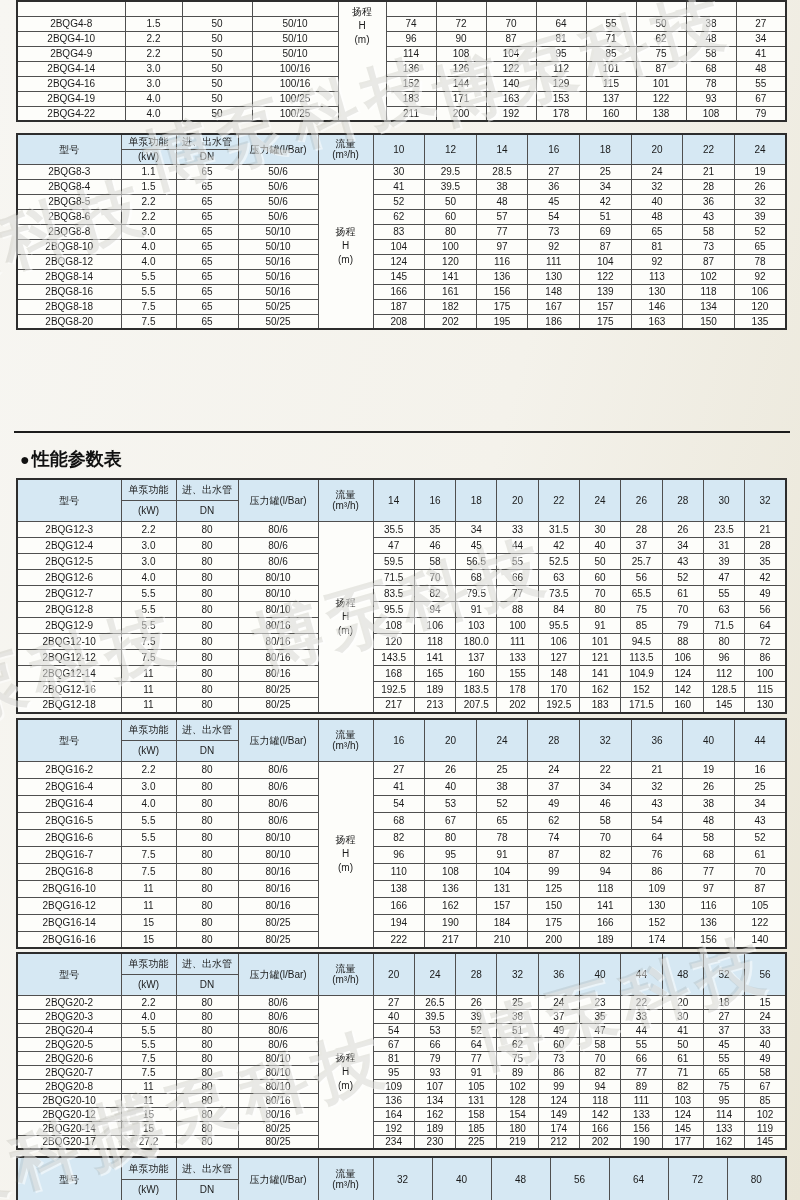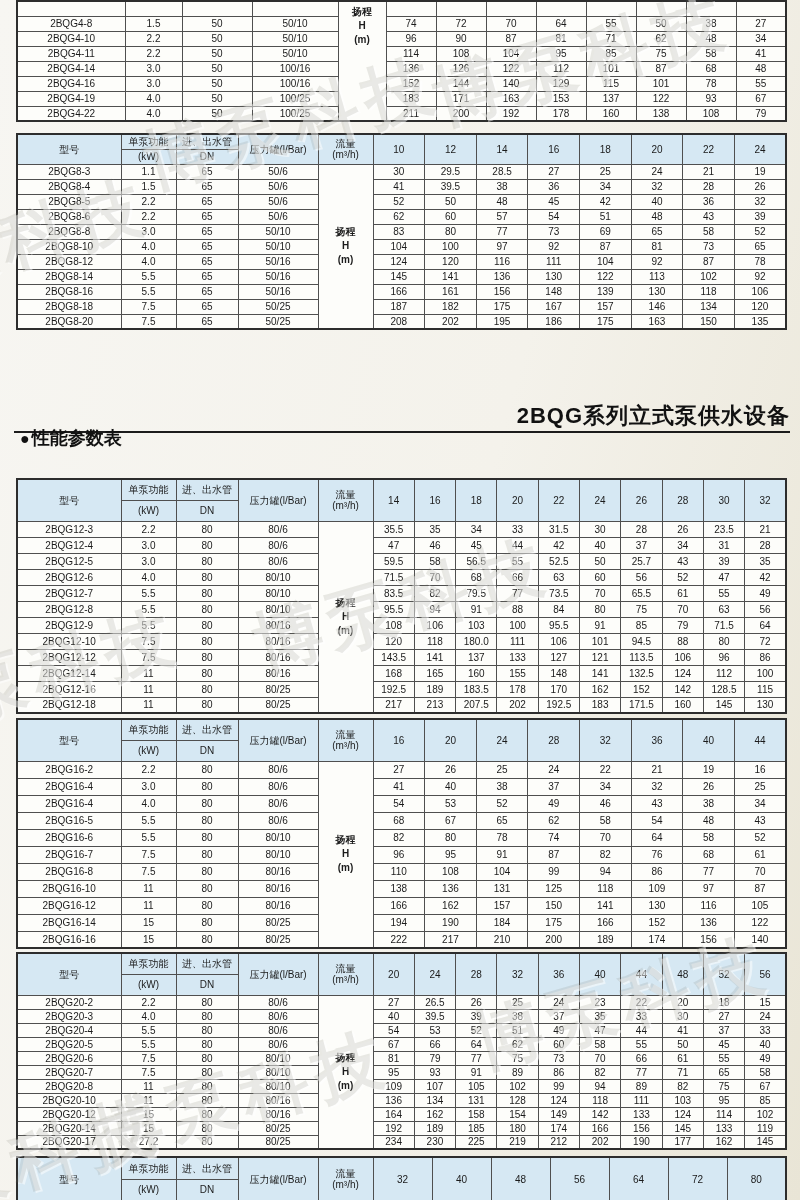--- a/index.html
+++ b/index.html
@@ -11,39 +11,39 @@
   }
   .page{position:absolute;inset:0;overflow:hidden;}
   .tblwrap{position:absolute;left:16px;z-index:1;}
   table{border-collapse:collapse;table-layout:fixed;width:771px;background:#fdfdfa;border:2px solid #2d2d2d;}
   th,td{
     border:1px solid #4f4f4f;text-align:center;vertical-align:middle;padding:0;
     font-size:10px;line-height:1.1;font-weight:normal;color:#1b1b1b;
     overflow:hidden;white-space:nowrap;
   }
   th.hd{background:#d6e8f3;}
-  td.headcell{line-height:1.4;background:#fdfdfa;font-weight:bold;}
+  td.headcell{line-height:1.4;background:#fdfdfa;}
   .t1 td.headcell{vertical-align:top;padding-top:3px;}
   tr.sliver{height:7px;}
   tr.sliver td{border-top:0;}
   
   .t1 tbody tr{height:15px;}
   .t2 thead tr{height:15px;} .t2 tbody tr{height:15px;}
   .t3 thead tr{height:21px;} .t3 tbody tr{height:16px;}
   .t4 thead tr{height:21px;} .t4 tbody tr{height:17px;}
   .t5 thead tr{height:21px;} .t5 tbody tr{height:14px;}
   .t6 thead tr{height:22px;}
   .pos-t1{top:0;} .pos-t2{top:133px;} .pos-t3{top:478px;}
   .pos-t4{top:718px;} .pos-t5{top:952px;} .pos-t6{top:1156px;}
   .title{
     position:absolute;top:401px;right:10px;z-index:2;
     font-size:22px;font-weight:bold;letter-spacing:1px;color:#111;
   }
   .rule{position:absolute;top:431px;left:14px;width:776px;height:2px;background:#1c1c1c;z-index:2;}
-  .section{position:absolute;top:426px;left:20px;z-index:2;font-size:18px;font-weight:bold;color:#111;}
+  .section{position:absolute;top:447px;left:20px;z-index:2;font-size:18px;font-weight:bold;color:#111;}
   .section .bullet{font-size:16px;margin-right:2px;}
   .wm{
     position:absolute;z-index:5;pointer-events:none;white-space:nowrap;
     font-size:68px;font-weight:bold;letter-spacing:8px;
     color:rgba(125,122,110,0.16);
     text-shadow:2px 2px 0 rgba(255,255,255,0.5);
     transform:rotate(-16deg);
   }
 </style>
 </head>
@@ -106,21 +106,21 @@
             <td>96</td>
             <td>90</td>
             <td>87</td>
             <td>81</td>
             <td>71</td>
             <td>62</td>
             <td>48</td>
             <td>34</td>
           </tr>
           <tr>
-            <td>2BQG4-11</td>
+            <td>2BQG4-9</td>
             <td>2.2</td>
             <td>50</td>
             <td>50/10</td>
             <td>114</td>
             <td>108</td>
             <td>104</td>
             <td>95</td>
             <td>85</td>
             <td>75</td>
             <td>58</td>
@@ -377,21 +377,20 @@
             <td>186</td>
             <td>175</td>
             <td>163</td>
             <td>150</td>
             <td>135</td>
           </tr>
         </tbody>
       </table>
     </div>
 
-  <div class="title">2BQG系列立式泵供水设备</div>
   <div class="rule"></div>
   <div class="section">
     <span class="bullet">●</span><span>性能参数表</span>
   </div>
 
   <div class="tblwrap pos-t3">
       <table class="t3">
         <colgroup>
           <col style="width: 104px;">
           <col style="width: 55px;">
@@ -582,21 +581,21 @@
             <td>2BQG12-14</td>
             <td>11</td>
             <td>80</td>
             <td>80/16</td>
             <td>168</td>
             <td>165</td>
             <td>160</td>
             <td>155</td>
             <td>148</td>
             <td>141</td>
-            <td>132.5</td>
+            <td>104.9</td>
             <td>124</td>
             <td>112</td>
             <td>100</td>
           </tr>
           <tr>
             <td>2BQG12-16</td>
             <td>11</td>
             <td>80</td>
             <td>80/25</td>
             <td>192.5</td>

